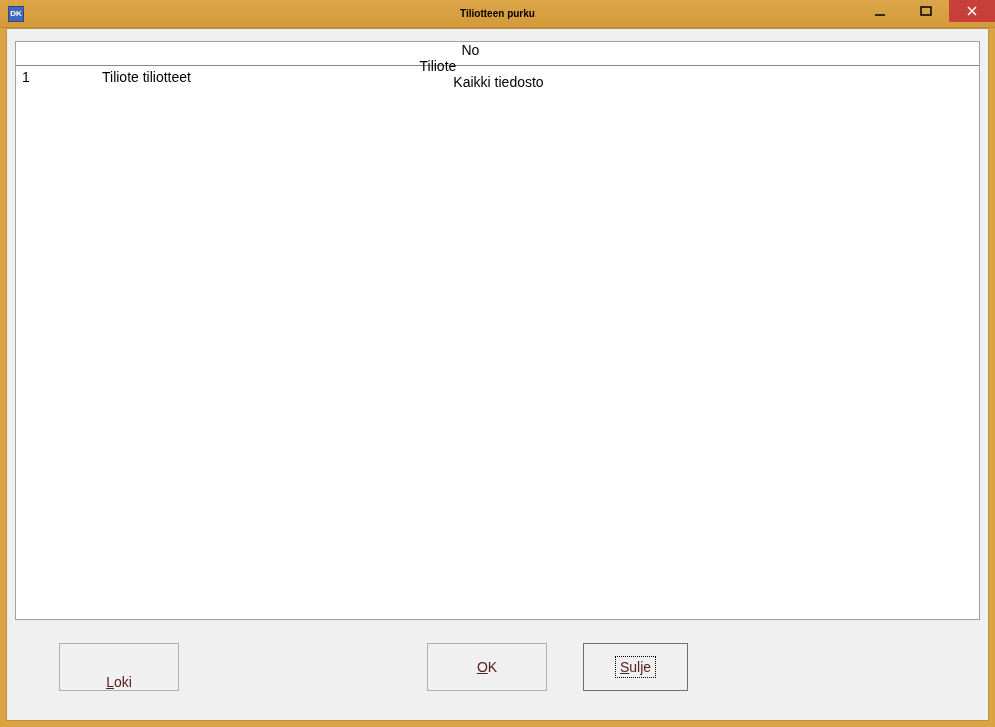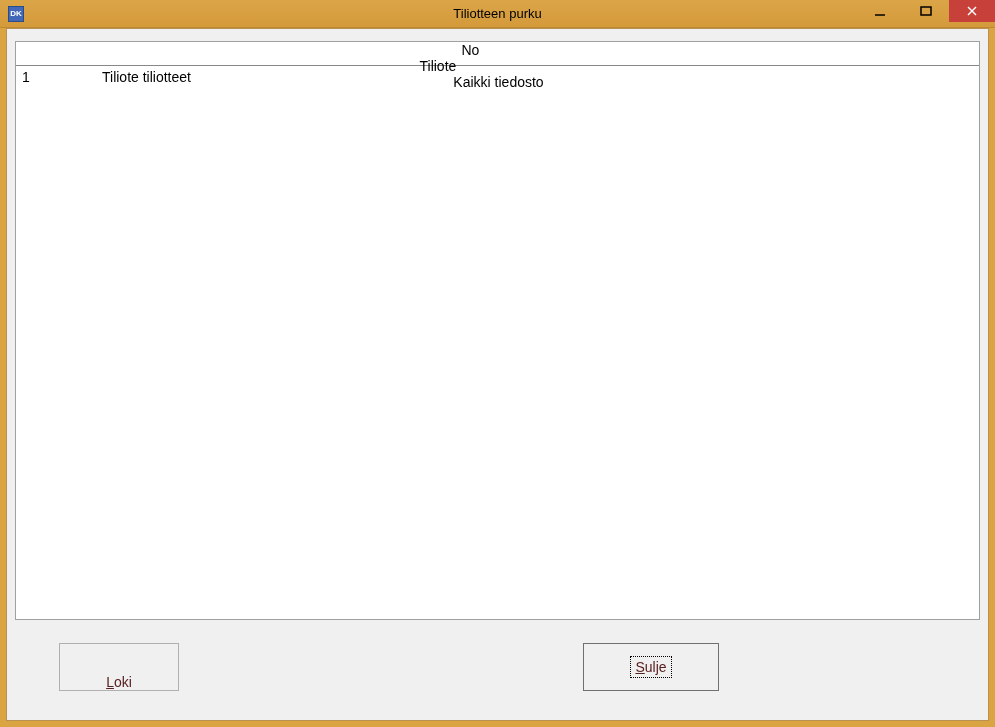--- a/index.html
+++ b/index.html
@@ -41,21 +41,22 @@
       font-size: 8px;
       font-weight: bold;
       color: #fff;
       font-family: Arial;
     }
     .titlebar-title {
       position: absolute;
       left: 50%;
       transform: translateX(-50%);
       color: #000;
-      font-size: 13px;
+      font-size: 10px;
+      font-weight: bold;
     }
     .titlebar-buttons {
       position: absolute;
       right: 0;
       top: 0;
       display: flex;
       height: 22px;
     }
     .titlebar-btn {
       width: 46px;
@@ -147,21 +148,21 @@
       left: 52px;
       width: 120px;
       align-items: flex-end;
     }
     .btn-ok {
       left: 420px;
       width: 120px;
     }
     .btn-sulje {
       left: 576px;
-      width: 136px;
+      width: 105px;
       border: 1px solid #707070;
     }
     .btn-sulje .label-wrap {
       border: 1px dotted #000;
       padding: 2px 4px;
     }
     .mnemonic {
       text-decoration: underline;
     }
   </style>
@@ -206,20 +207,23 @@
       <div class="table-row">
         <div class="col-no">1</div>
         <div class="col-selite">Tiliote tiliotteet</div>
       </div>
     </div>
 
     <div class="button-area">
       <div class="btn btn-loki">
         <span><span></span><span class="mnemonic">L</span><span>oki</span></span>
       </div>
+      <div class="btn btn-ok">
+        <span><span></span><span class="mnemonic">O</span><span>K</span></span>
+      </div>
       <div class="btn btn-sulje">
         <span class="label-wrap"><span></span><span class="mnemonic">S</span><span>ulje</span></span>
       </div>
     </div>
 
   </div>
 
 </div>
 
 </body></html>

